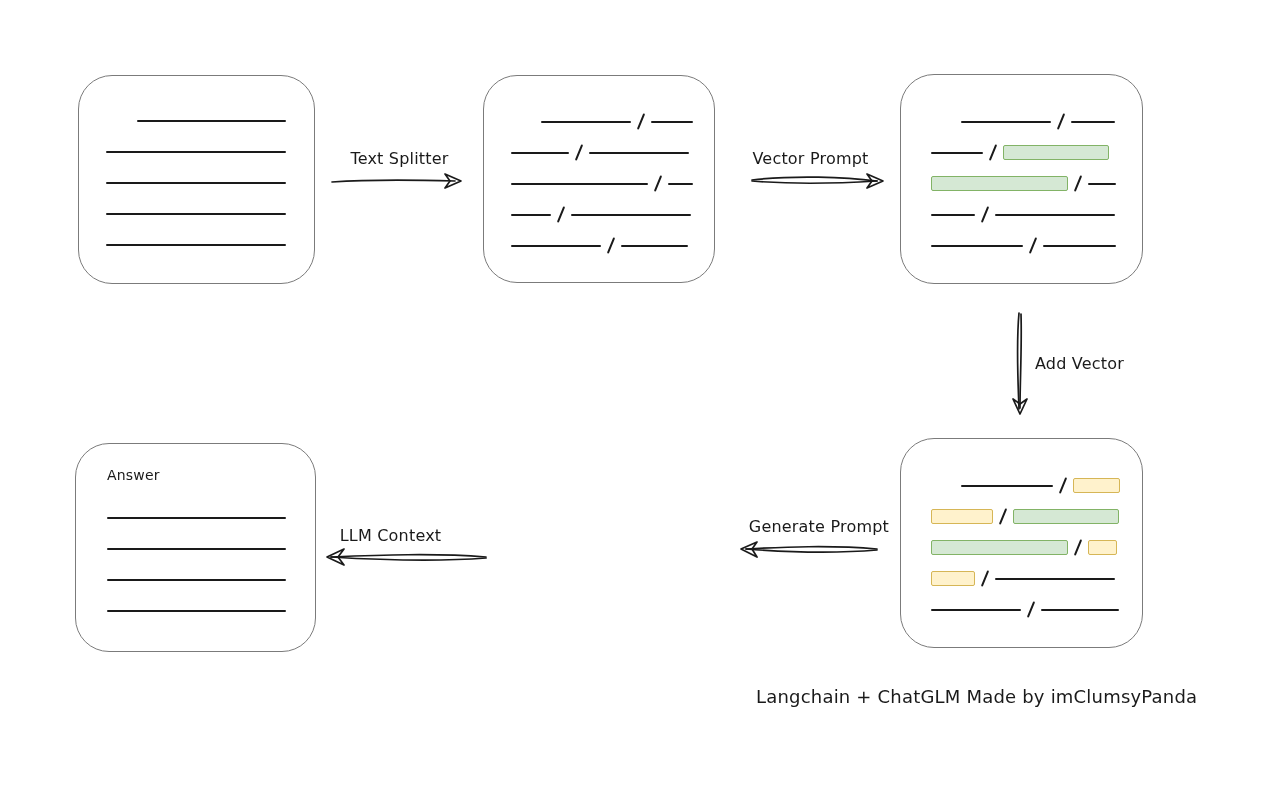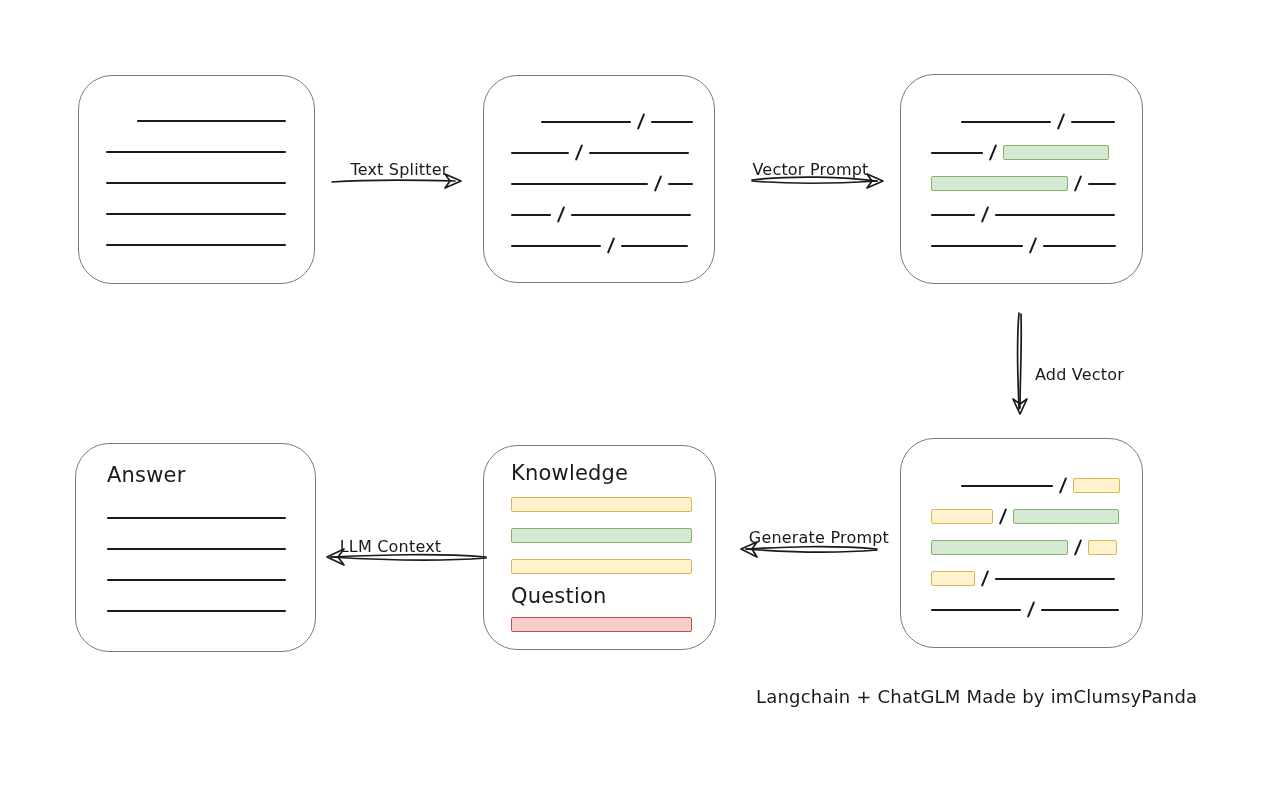--- a/index.html
+++ b/index.html
@@ -14,22 +14,22 @@
   .row{height:31px;display:flex;align-items:center;}
   .seg-line{height:2px;background:var(--ink,#1a1a1a);border-radius:1px;flex:0 0 auto;}
   .seg-slash{
     width:2px;height:17px;background:var(--ink,#1a1a1a);border-radius:1px;
     transform:rotate(22deg);margin:0 9px;flex:0 0 auto;
   }
   .seg-bar{height:13px;border:1.6px solid;border-radius:2px;flex:0 0 auto;}
   .bar-green{background:var(--green-fill,#d5e8d4);border-color:var(--green-stroke,#82b366);}
   .bar-yellow{background:var(--yellow-fill,#fff2cc);border-color:var(--yellow-stroke,#d6b656);}
   .bar-red{background:var(--red-fill,#f8cecc);border-color:var(--red-stroke,#b85450);}
-  .box-label{font-size:21px;line-height:19px;letter-spacing:.2px;}
-  .arrow-label{position:absolute;font-size:16px;line-height:19px;white-space:nowrap;letter-spacing:.2px;margin-top:11px;}
+  .box-label{font-size:14px;line-height:19px;letter-spacing:.2px;}
+  .arrow-label{position:absolute;font-size:16px;line-height:19px;white-space:nowrap;letter-spacing:.2px;}
   .caption{position:absolute;font-size:18px;line-height:22px;white-space:nowrap;text-align:left;letter-spacing:.2px;}
   .overlay{position:absolute;left:0;top:0;width:1262px;height:792px;pointer-events:none;}
   .overlay path{stroke:var(--ink,#1a1a1a);stroke-width:1.7;fill:none;stroke-linecap:round;stroke-linejoin:round;}
 </style>
 </head>
 <body>
 
 <div class="canvas">
 
   <div class="box" style="left:78px;top:75px;width:237px;height:209px;padding:29px 0 0 27px">
@@ -135,40 +135,20 @@
           <span class="seg-line" style="width: 120px;"></span>
         </div>
         <div class="row">
           <span class="seg-line" style="width: 90px;"></span>
           <span class="seg-slash"></span>
           <span class="seg-line" style="width: 78px;"></span>
         </div>
       </div>
   </div>
 
-  <div class="box" style="left:483px;top:445px;width:233px;height:205px;padding:18px 0 0 27px">
-    <div class="box-label">Knowledge</div>
-    <div style="margin-top:6px">
-        <div class="row">
-          <span class="seg-bar bar-yellow" style="width: 179px;"></span>
-        </div>
-        <div class="row">
-          <span class="seg-bar bar-green" style="width: 179px;"></span>
-        </div>
-        <div class="row">
-          <span class="seg-bar bar-yellow" style="width: 179px;"></span>
-        </div>
-      </div>
-    <div class="box-label" style="margin-top:5px">Question</div>
-    <div style="margin-top:3px">
-        <div class="row">
-          <span class="seg-bar bar-red" style="width: 179px;"></span>
-        </div>
-      </div>
-  </div>
 
   <div class="box" style="left:75px;top:443px;width:241px;height:209px;padding:22px 0 0 31px">
     <div class="box-label">Answer</div>
     <div style="margin-top:17px">
         <div class="row">
           <span class="seg-line" style="width: 179px;"></span>
         </div>
         <div class="row">
           <span class="seg-line" style="width: 179px;"></span>
         </div>

